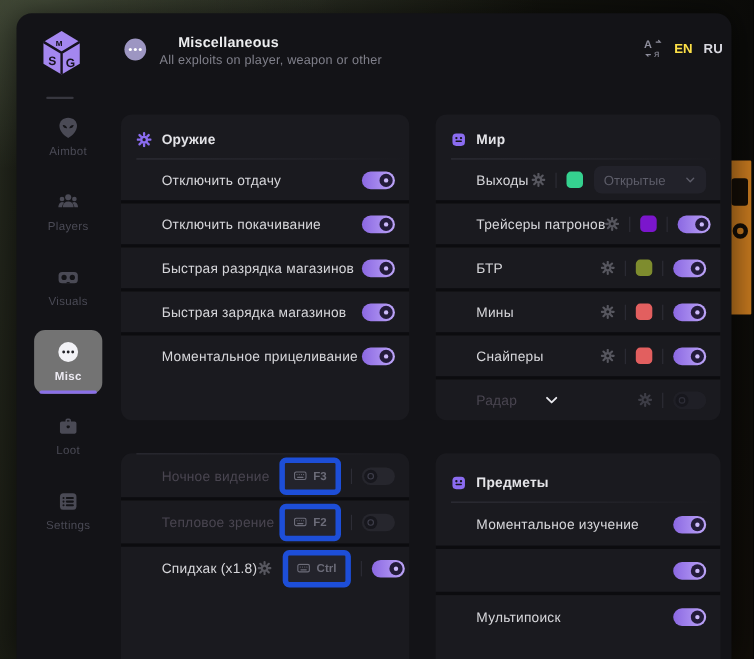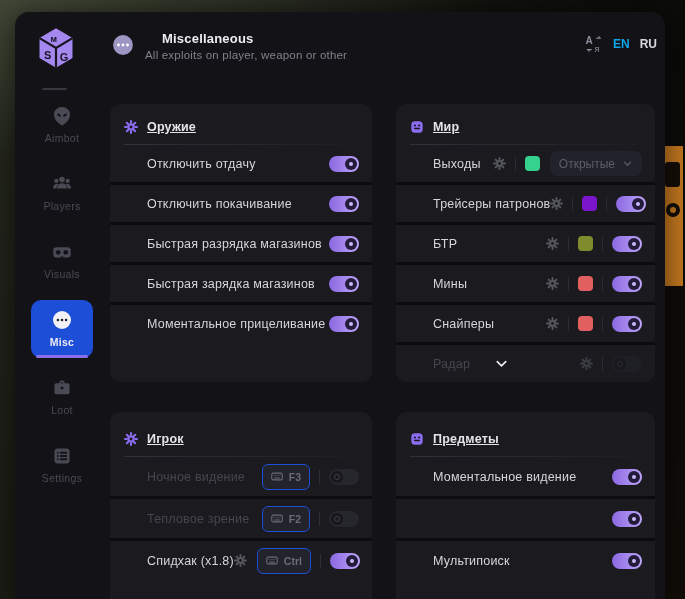--- a/index.html
+++ b/index.html
@@ -20,44 +20,44 @@
     border-radius:14px 14px 0 0;box-shadow:0 0 30px rgba(0,0,0,.6);}
 
   
   .logo{position:absolute;left:21px;top:14px;width:40px;height:44px;}
   .logo-div{position:absolute;left:27px;top:76px;width:25px;height:2px;background:#37373f;border-radius:1px;}
   .nav{position:absolute;left:6px;top:84px;width:82px;display:flex;flex-direction:column;gap:10px;align-items:center;}
   .nav-item{width:62px;height:58px;display:flex;flex-direction:column;align-items:center;justify-content:center;gap:6px;
     color:#4a4a55;border-radius:10px;cursor:pointer;position:relative;}
   .nav-item .nav-ico{width:20px;height:20px;}
   .nav-item .nav-lbl{font-size:10.5px;letter-spacing:.3px;color:#4a4a55;}
-  .nav-item.active{background:#1d4ed8;color:#f2f2f6;--cut:#202026;--dot:#202026;}
+  .nav-item.active{background:#737373;color:#f2f2f6;--cut:#202026;--dot:#202026;}
   .nav-item.active .nav-lbl{color:#eceaf2;font-weight:700;}
   .nav-item.active::after{content:"";position:absolute;left:5px;right:5px;bottom:0;height:3px;border-radius:2px;background:#8a70e8;}
 
   
   .avatar{position:absolute;left:97px;top:22px;width:22px;height:22px;color:#9d96c2;--dot:#ffffff;}
   .h-title{position:absolute;left:147px;top:19px;font-size:13px;font-weight:700;color:#ecedef;letter-spacing:.2px;}
   .h-sub{position:absolute;left:130px;top:37px;font-size:11.5px;color:#80808b;letter-spacing:.2px;}
   .langs{position:absolute;right:8px;top:23px;display:flex;align-items:center;gap:10px;}
   .tr-ico{width:18px;height:18px;color:#8f8f9d;cursor:pointer;}
   .lang{font-size:12px;cursor:pointer;}
-  .lang.en{color:#0ea5e9;font-weight:600;}
+  .lang.en{color:#fde047;font-weight:600;}
   .lang.ru{color:#d8d8e0;font-weight:700;}
 
   
   .card{position:absolute;background:#1a1a1f;border-radius:10px;overflow:hidden;}
   .c-weapon{left:95px;top:92px;width:262px;height:278px;}
   .c-world{left:381px;top:92px;width:259px;height:278px;}
   .c-player{left:95px;top:400px;width:262px;height:199px;}
   .c-items{left:381px;top:400px;width:259px;height:199px;}
   .sec-head{height:40px;display:flex;align-items:center;gap:9px;padding:6px 14px 0;box-sizing:border-box;}
   .c-player .sec-head,.c-items .sec-head{height:44px;padding-top:10px;}
   .sec-ico{width:14px;height:14px;color:#8b6cf0;flex:none;}
-  .sec-title{font-size:12.5px;font-weight:700;color:#e4e4e8;letter-spacing:.2px;text-decoration:underline;}
+  .sec-title{font-size:12.5px;font-weight:700;color:#e4e4e8;letter-spacing:.2px;}
   .sec-div{height:1px;margin-left:14px;background:linear-gradient(90deg,#31313a 0%,#26262d 55%,rgba(38,38,45,0) 100%);}
 
   .row{height:37px;display:flex;align-items:center;padding:0 13px;}
   .c-player .row,.c-items .row{height:39px;}
   .row + .row{border-top:3px solid #0c0c0f;}
   .lbl{font-size:12.5px;color:#d6d6da;letter-spacing:.2px;white-space:nowrap;margin-left:24px;}
   .row.disabled .lbl{color:#494550;}
   .ctrl{margin-left:auto;display:flex;align-items:center;}
   .sep{width:1px;height:14px;background:#2d2d36;margin:0 9px;flex:none;}
   .gear{width:13px;height:13px;color:#57575f;cursor:pointer;flex:none;}
@@ -65,24 +65,24 @@
   .swatch{width:15px;height:15px;border-radius:4px;flex:none;cursor:pointer;}
   .toggle{width:30px;height:16px;border-radius:8px;position:relative;flex:none;cursor:pointer;}
   .toggle.on{background:linear-gradient(90deg,#8b68e2,#bda5f8);}
   .toggle.on .knob{position:absolute;top:2px;right:2px;width:12px;height:12px;border-radius:50%;background:#231b3a;}
   .toggle.on .knob::after{content:"";position:absolute;left:4px;top:4px;width:4px;height:4px;border-radius:50%;background:#ccb9fa;}
   .toggle.off{background:#26262d;}
   .toggle.off .knob{position:absolute;top:2px;left:2px;width:12px;height:12px;border-radius:50%;background:#17171d;}
   .toggle.off .knob::after{content:"";position:absolute;left:3px;top:3px;width:6px;height:6px;border-radius:50%;
     border:1.5px solid #40404d;box-sizing:border-box;}
   .toggle.dim{opacity:.55;}
-  .kbd{height:21px;display:flex;align-items:center;gap:6px;background:#23232b;border:1px solid #1d4ed8;border-radius:6px;
+  .kbd{height:21px;display:flex;align-items:center;gap:6px;background:#23232b;border:5px solid #1d4ed8;border-radius:6px;
     padding:12px 8px;color:#6c6c79;font-size:10.5px;font-weight:700;cursor:pointer;flex:none;box-sizing:border-box;}
   .kb-ico{width:12px;height:9px;color:#6c6c79;}
-  .dropdown{height:25px;display:flex;align-items:center;gap:7px;background:#22222a;border-radius:7px;padding:0 9px;
+  .dropdown{height:25px;display:flex;align-items:center;gap:17px;background:#22222a;border-radius:7px;padding:0 9px;
     color:#5d5d69;font-size:12px;cursor:pointer;margin-left:10px;flex:none;}
   .chev{width:11px;height:11px;color:#5d5d69;}
   .expander{width:15px;height:15px;color:#e9e9ee;margin-left:24px;cursor:pointer;}
   .gear-b{margin-right:10px;}
   .defs{position:absolute;width:0;height:0;overflow:hidden;}
 </style>
 </head>
 <body>
 
 <svg class="defs" xmlns="http://www.w3.org/2000/svg">
@@ -357,26 +357,20 @@
             </svg>
           <i class="sep"></i>
           <span class="toggle off dim">
               <i class="knob"></i>
             </span>
         </span>
       </div>
     </section>
 
     <section class="card c-player">
-      <div class="sec-head">
-        <svg class="sec-ico">
-            <use href="#i-gear"></use>
-          </svg>
-        <span class="sec-title">Игрок</span>
-      </div>
       <div class="sec-div"></div>
       <div class="row disabled">
         <span class="lbl">Ночное видение</span>
         <span class="ctrl dim">
           <span class="kbd">
             <svg class="kb-ico">
                 <use href="#i-kb"></use>
               </svg>
             <span>F3</span>
           </span>
@@ -423,21 +417,21 @@
 
     <section class="card c-items">
       <div class="sec-head">
         <svg class="sec-ico">
             <use href="#i-chip"></use>
           </svg>
         <span class="sec-title">Предметы</span>
       </div>
       <div class="sec-div"></div>
       <div class="row">
-        <span class="lbl">Моментальное видение</span>
+        <span class="lbl">Моментальное изучение</span>
         <span class="ctrl">
             <span class="toggle on">
               <i class="knob"></i>
             </span>
           </span>
       </div>
       <div class="row">
         <span class="ctrl">
             <span class="toggle on">
               <i class="knob"></i>

